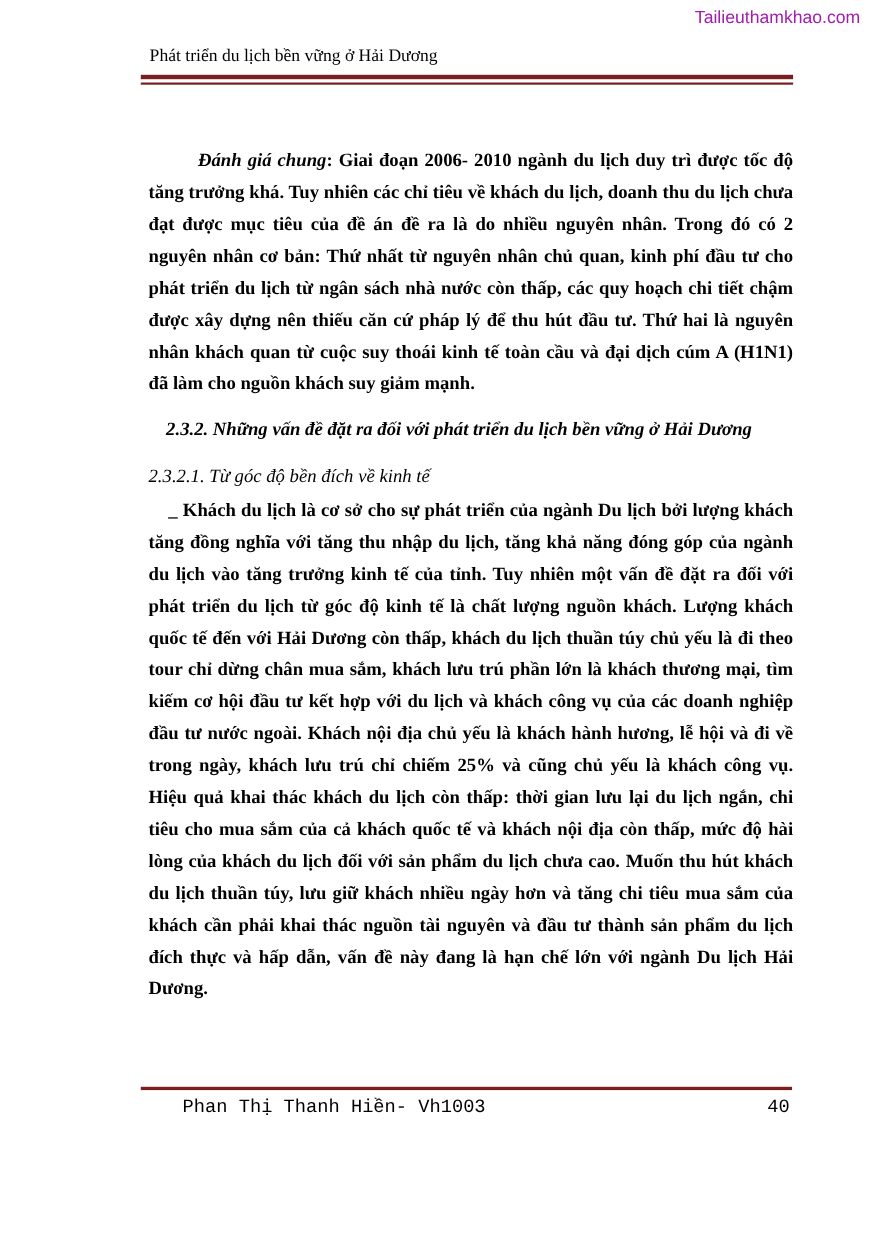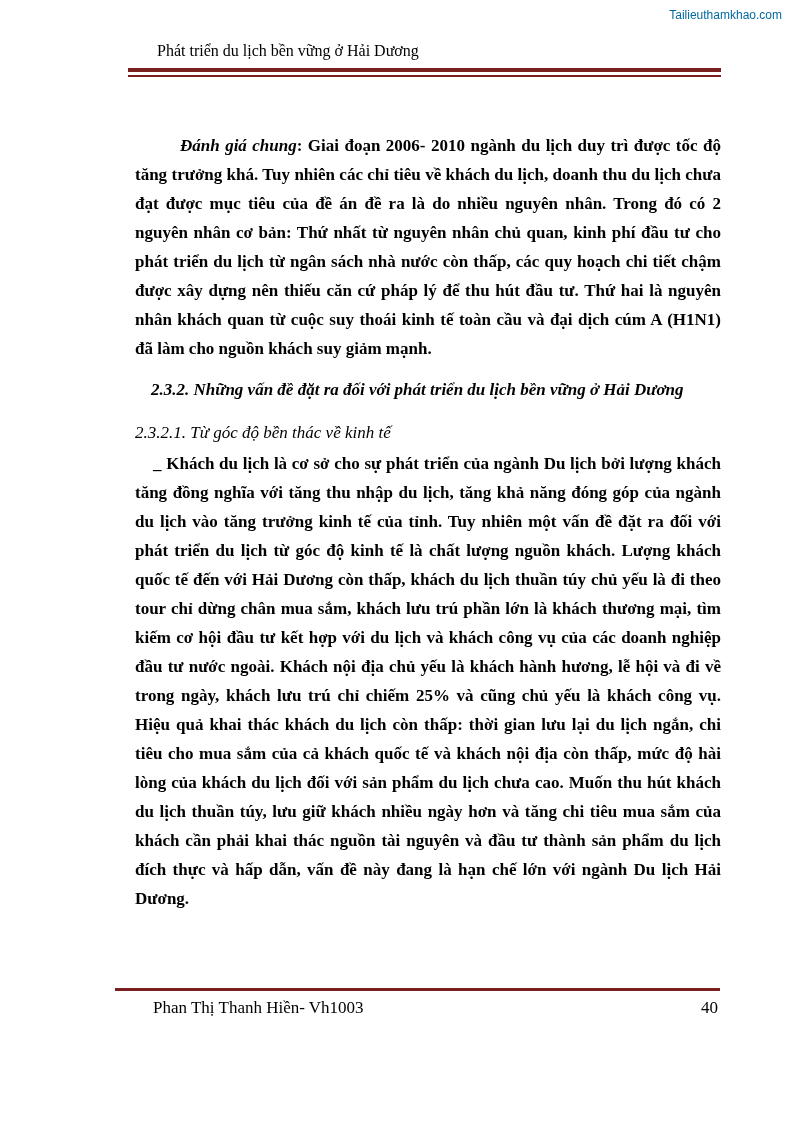--- a/index.html
+++ b/index.html
@@ -15,34 +15,33 @@
     font-family: "Liberation Serif", "DejaVu Serif", serif;
     color: #000000;
     box-sizing: border-box;
     overflow: hidden;
   }
   .watermark {
     position: absolute;
     top: 8px;
     right: 12px;
     font-family: "Liberation Sans", "DejaVu Sans", sans-serif;
-    font-size: 12px;
-    color: #0369a1;
+    font-size: 16px;
+    color: #a21caf;
   }
   .content {
     position: absolute;
     left: 135px;
     width: 586px;
     top: 40px;
   }
   .header-title {
     font-size: 16px;
     line-height: 22px;
     padding-left: 1px;
-    margin-left: 21px;
   }
   .double-rule {
     margin-top: 6px;
     margin-left: -7px;
     height: 3px;
     border-top: 4px solid #7a1f1f;
     border-bottom: 2px solid #7a1f1f;
   }
   .body-text {
     margin-top: 54px;
@@ -66,23 +65,24 @@
   .sub-heading {
     margin: 14px 0 2px 0;
     font-style: italic;
     font-weight: normal;
     font-size: 17px;
     line-height: 29px;
   }
   .lead-italic { font-style: italic; }
   .footer {
     position: absolute;
-    left: 115px;
+    left: 128px;
     right: 74px;
     top: 988px;
+    font-family: Liberation Mono, monospace;
   }
   .footer-rule {
     border-top: 3px solid #7a1f1f;
   }
   .footer-row {
     display: flex;
     justify-content: space-between;
     font-size: 17px;
     line-height: 26px;
     margin-top: 4px;
@@ -103,21 +103,21 @@
 
     <div class="double-rule"></div>
 
     <div class="body-text">
 
       <p class="para indent-large"><span class="lead-italic">Đánh giá chung</span><span>: Giai đoạn 2006- 2010 ngành du lịch duy trì được tốc độ tăng trưởng khá. Tuy nhiên các chỉ tiêu về khách du lịch, doanh thu du lịch chưa đạt được mục tiêu của đề án đề ra là do nhiều nguyên nhân. Trong đó có 2 nguyên nhân cơ bản: Thứ nhất từ nguyên nhân chủ quan, kinh phí đầu tư cho phát triển du lịch từ ngân sách nhà nước còn thấp, các quy hoạch chi tiết chậm được xây dựng nên thiếu căn cứ pháp lý để thu hút đầu tư. Thứ hai là nguyên nhân khách quan từ cuộc suy thoái kinh tế toàn cầu và đại dịch cúm A (H1N1) đã làm cho nguồn khách suy giảm mạnh.</span></p>
 
       <h3 class="section-heading">2.3.2. Những vấn đề đặt ra đối với phát triển du lịch bền vững ở Hải Dương</h3>
 
 
-      <h4 class="sub-heading">2.3.2.1. Từ góc độ bền thác về kinh tế</h4>
+      <h4 class="sub-heading">2.3.2.1. Từ góc độ bền đích về kinh tế</h4>
 
       <p class="para indent-small">_ Khách du lịch là cơ sở cho sự phát triển của ngành Du lịch bởi lượng khách tăng đồng nghĩa với tăng thu nhập du lịch, tăng khả năng đóng góp của ngành du lịch vào tăng trưởng kinh tế của tỉnh. Tuy nhiên một vấn đề đặt ra đối với phát triển du lịch từ góc độ kinh tế là chất lượng nguồn khách. Lượng khách quốc tế đến với Hải Dương còn thấp, khách du lịch thuần túy chủ yếu là đi theo tour chỉ dừng chân mua sắm, khách lưu trú phần lớn là khách thương mại, tìm kiếm cơ hội đầu tư kết hợp với du lịch và khách công vụ của các doanh nghiệp đầu tư nước ngoài. Khách nội địa chủ yếu là khách hành hương, lễ hội và đi về trong ngày, khách lưu trú chỉ chiếm 25% và cũng chủ yếu là khách công vụ. Hiệu quả khai thác khách du lịch còn thấp: thời gian lưu lại du lịch ngắn, chi tiêu cho mua sắm của cả khách quốc tế và khách nội địa còn thấp, mức độ hài lòng của khách du lịch đối với sản phẩm du lịch chưa cao. Muốn thu hút khách du lịch thuần túy, lưu giữ khách nhiều ngày hơn và tăng chi tiêu mua sắm của khách cần phải khai thác nguồn tài nguyên và đầu tư thành sản phẩm du lịch đích thực và hấp dẫn, vấn đề này đang là hạn chế lớn với ngành Du lịch Hải Dương.</p>
 
     </div>
   </div>
 
   <div class="footer">
     <div class="footer-rule"></div>
     <div class="footer-row">
       <span class="footer-author">Phan Thị Thanh Hiền- Vh1003</span>

